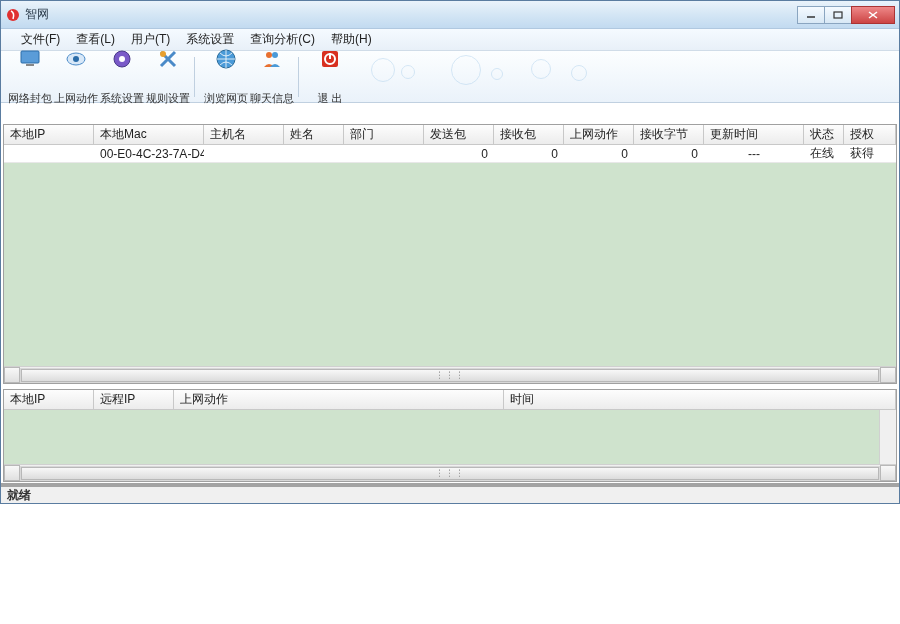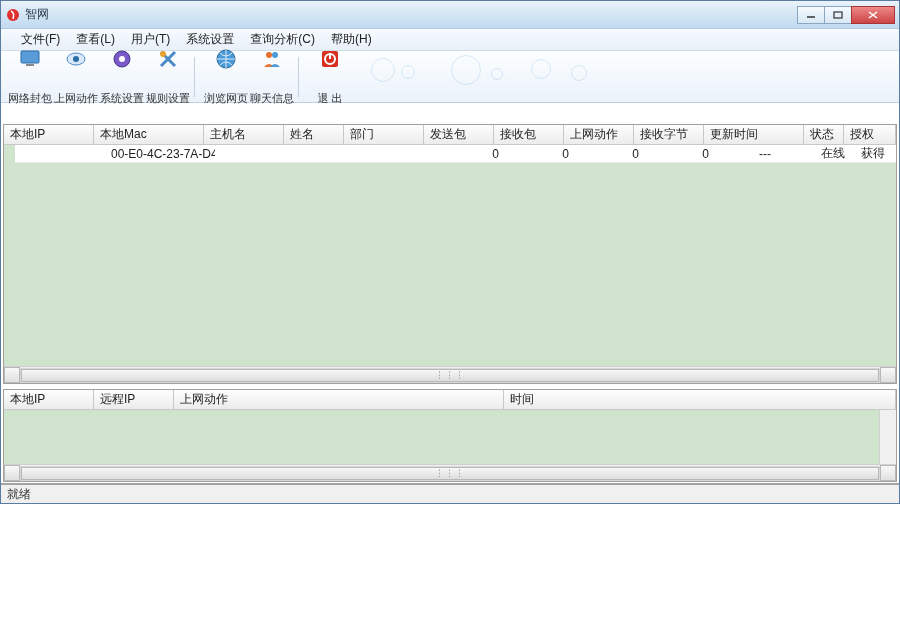--- a/index.html
+++ b/index.html
@@ -20,31 +20,31 @@
 .tool-label { font-size: 11px; color: #333; white-space: nowrap; }
 .tool-sep { width: 6px; height: 40px; border-left: 1px solid #c0d0e0; margin: 0 3px; }
 .bubbles { position: absolute; top: 2px; left: 360px; width: 300px; height: 40px; pointer-events: none; opacity: 0.4; }
 .bubble { position: absolute; border: 1px solid #a0c8e8; border-radius: 50%; }
 .content { flex: 1; display: flex; flex-direction: column; background: #fff; overflow: hidden; margin-top: 20px; }
 .pane { display: flex; flex-direction: column; border: 1px solid #a0a0a0; margin: 1px 2px; }
 .pane-top { flex: 0 0 260px; }
 .pane-bottom { flex: 1; margin-top: 4px; }
 .col-headers { height: 20px; background: linear-gradient(to bottom, #fdfdfd, #ececec); display: flex; border-bottom: 1px solid #c8c8c8; }
 .col-h { border-right: 1px solid #c8c8c8; padding: 2px 6px; color: #222; overflow: hidden; white-space: nowrap; cursor: pointer; display: flex; align-items: center; }
-.grid-body { flex: 1; background: #cfe3cd; overflow: hidden; position: relative; padding-left: 11px; }
+.grid-body { flex: 1; background: #cfe3cd; overflow: hidden; position: relative; }
 .row { display: flex; height: 18px; align-items: center; background: #fff; border-bottom: 1px solid #e8e8e8; }
 .cell { padding: 1px 6px; overflow: hidden; white-space: nowrap; color: #222; }
 .hscroll { height: 17px; background: #f0f0f0; border-top: 1px solid #d0d0d0; display: flex; align-items: center; padding: 0 16px; position: relative; }
 .hscroll::before, .hscroll::after { content: ''; position: absolute; top: 0; width: 16px; height: 16px; background: linear-gradient(#f8f8f8,#e0e0e0); border: 1px solid #b8b8b8; box-sizing: border-box; }
 .hscroll::before { left: 0; }
 .hscroll::after { right: 0; }
 .hscroll-track { flex: 1; height: 15px; background: #eaeaea; position: relative; border: 1px solid #d8d8d8; }
 .hscroll-thumb { position: absolute; left: 0; right: 0; top: 0; bottom: 0; background: linear-gradient(#f8f8f8,#dcdcdc); border: 1px solid #b8b8b8; }
 .hscroll-grip { position: absolute; left: 50%; top: 50%; transform: translate(-50%,-50%); color: #888; font-size: 9px; letter-spacing: 1px; }
-.statusbar { height: 20px; background: #f0f0f0; border-top: 2px solid #a3a3a3; display: flex; align-items: center; padding: 0 6px; color: #333; }
+.statusbar { height: 20px; background: #f0f0f0; border-top: 4px solid #a3a3a3; display: flex; align-items: center; padding: 0 6px; color: #333; font-weight: bold; }
 .vscroll-stub { position: absolute; right: 0; top: 0; bottom: 0; width: 17px; background: #f0f0f0; border-left: 1px solid #d0d0d0; }
 </style>
 </head>
 <body>
 
 <div class="window">
 
   <div class="titlebar">
     <span class="titlebar-icon">
       <svg viewBox="0 0 16 16">

